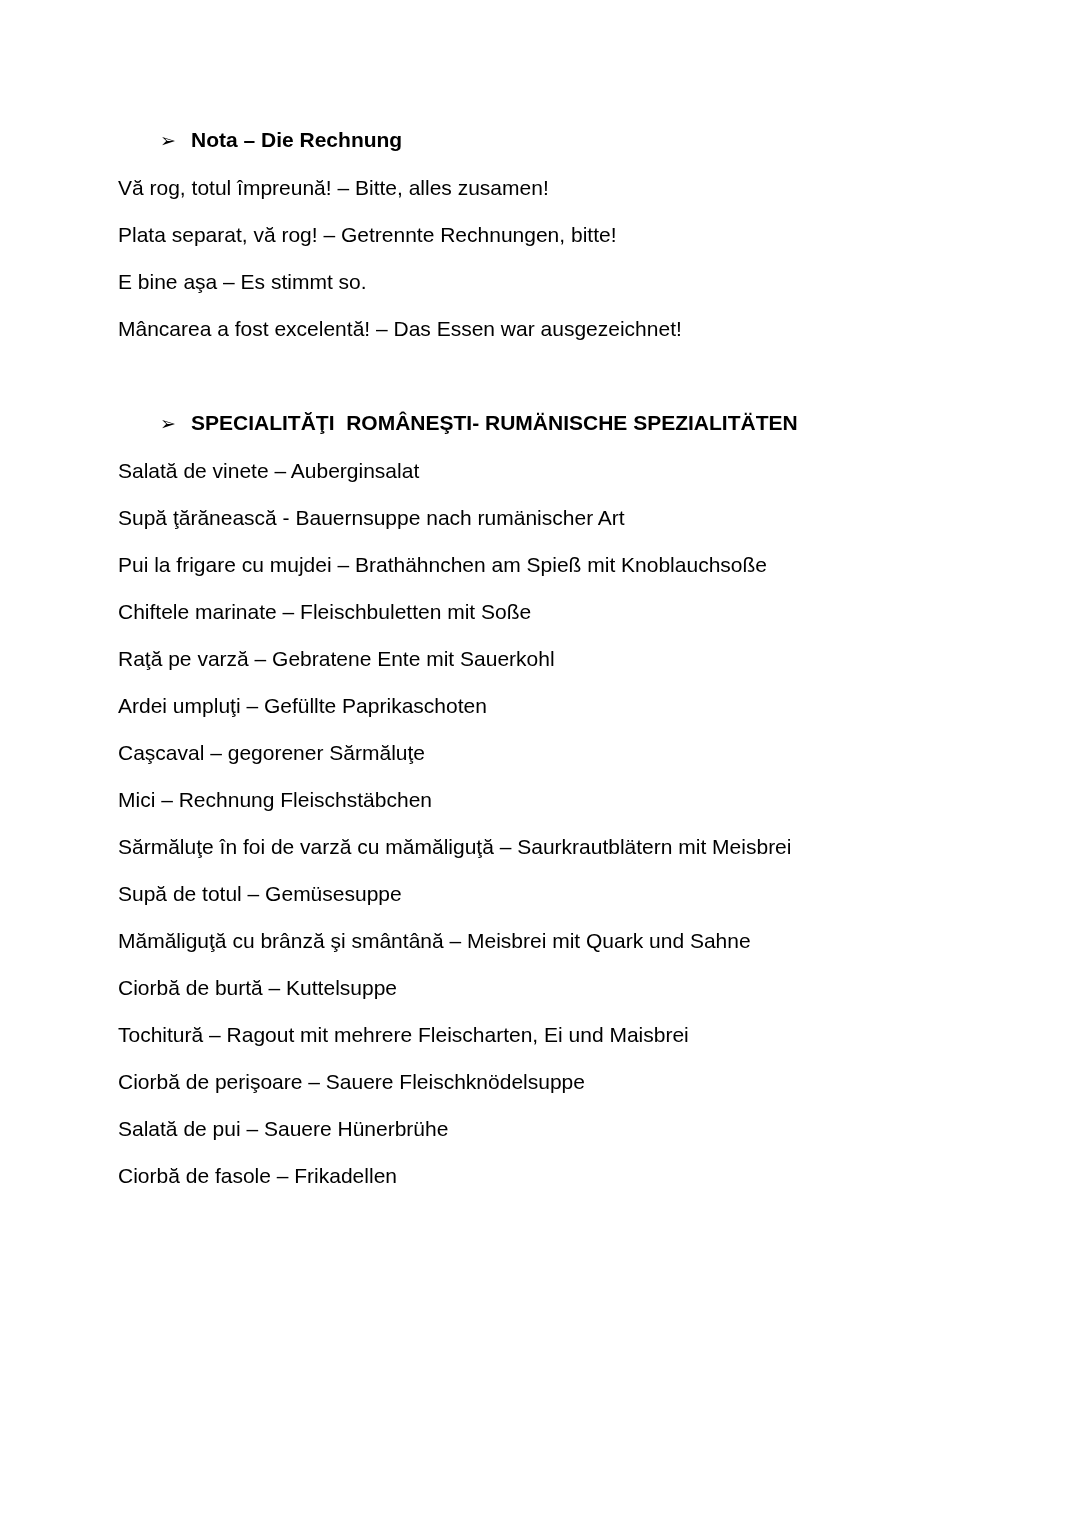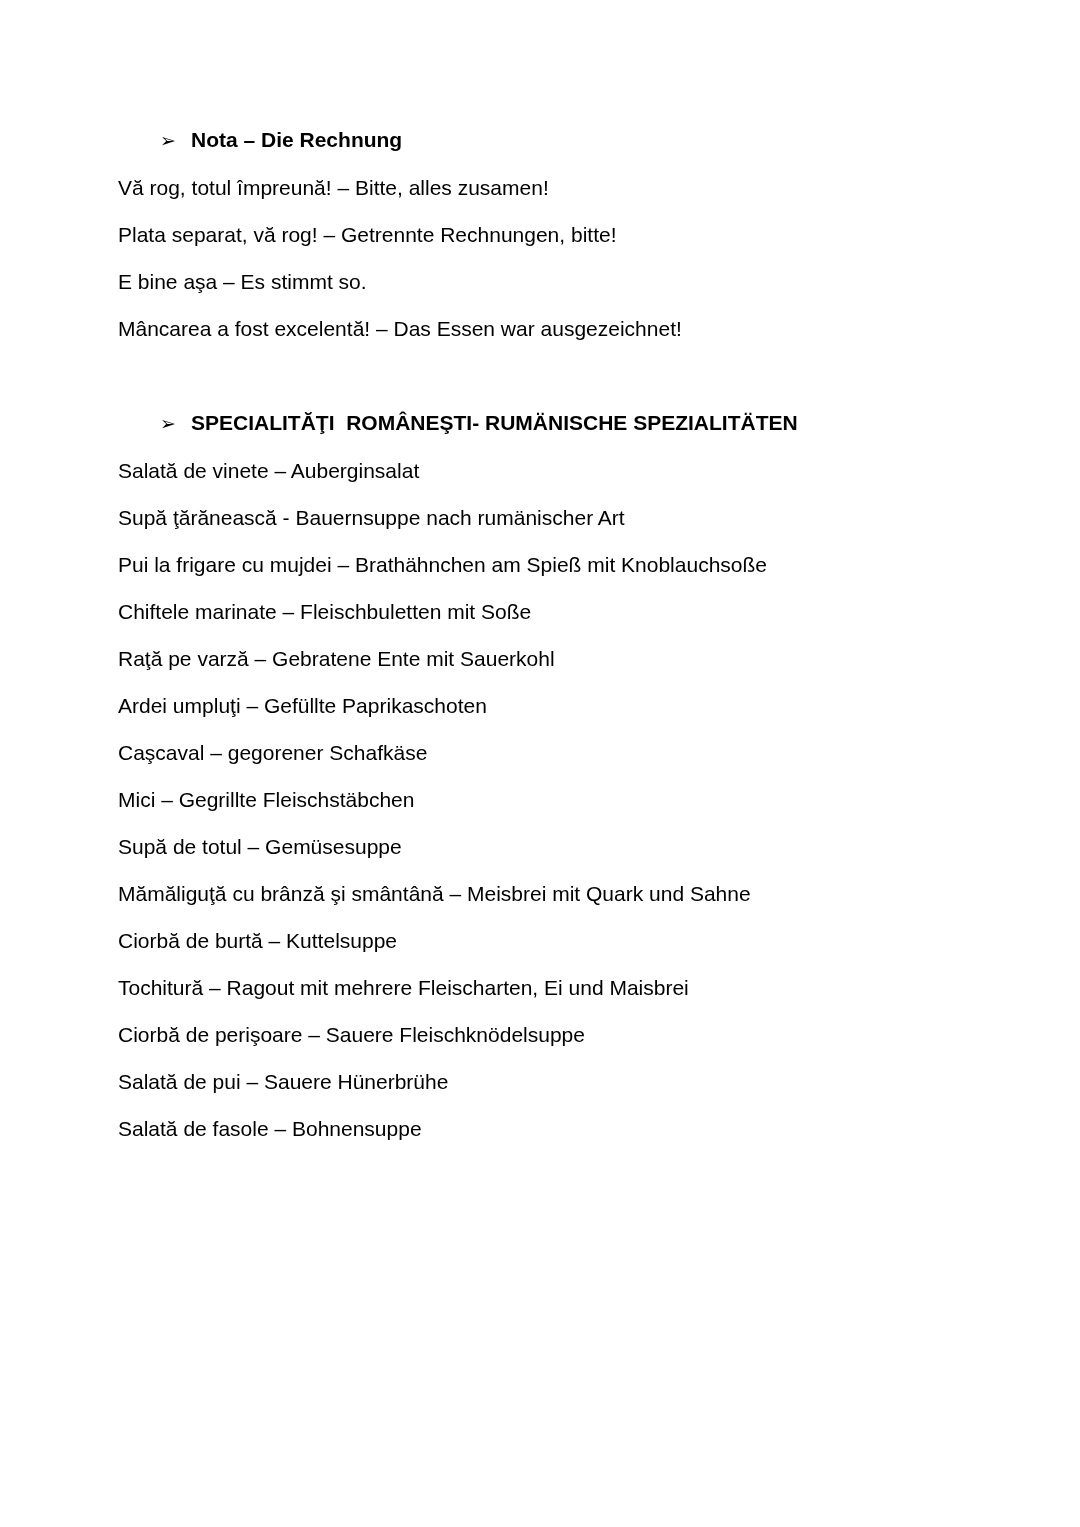--- a/index.html
+++ b/index.html
@@ -59,24 +59,25 @@
     <div class="blank-line"></div>
 
     <p class="line heading"><span class="bullet">➢</span><span>SPECIALITĂŢI  ROMÂNEŞTI- RUMÄNISCHE SPEZIALITÄTEN</span></p>
 
     <p class="line">Salată de vinete – Auberginsalat</p>
     <p class="line">Supă ţărănească - Bauernsuppe nach rumänischer Art</p>
     <p class="line">Pui la frigare cu mujdei – Brathähnchen am Spieß mit Knoblauchsoße</p>
     <p class="line">Chiftele marinate – Fleischbuletten mit Soße</p>
     <p class="line">Raţă pe varză – Gebratene Ente mit Sauerkohl</p>
     <p class="line">Ardei umpluţi – Gefüllte Paprikaschoten</p>
-    <p class="line">Caşcaval – gegorener Schafkäse</p>
-    <p class="line">Mici – Gegrillte Fleischstäbchen</p>
+    <p class="line">Caşcaval – gegorener Sărmăluţe</p>
+    <p class="line">Mici – Rechnung Fleischstäbchen</p>
+    <p class="line">Sărmăluţe în foi de varză cu mămăliguţă – Saurkrautblätern mit Meisbrei</p>
     <p class="line">Supă de totul – Gemüsesuppe</p>
     <p class="line">Mămăliguţă cu brânză şi smântână – Meisbrei mit Quark und Sahne</p>
     <p class="line">Ciorbă de burtă – Kuttelsuppe</p>
     <p class="line">Tochitură – Ragout mit mehrere Fleischarten, Ei und Maisbrei</p>
     <p class="line">Ciorbă de perişoare – Sauere Fleischknödelsuppe</p>
     <p class="line">Salată de pui – Sauere Hünerbrühe</p>
-    <p class="line">Salată de fasole – Bohnensuppe</p>
+    <p class="line">Ciorbă de fasole – Frikadellen</p>
 
   </div>
 </div>
 
 </body></html>

